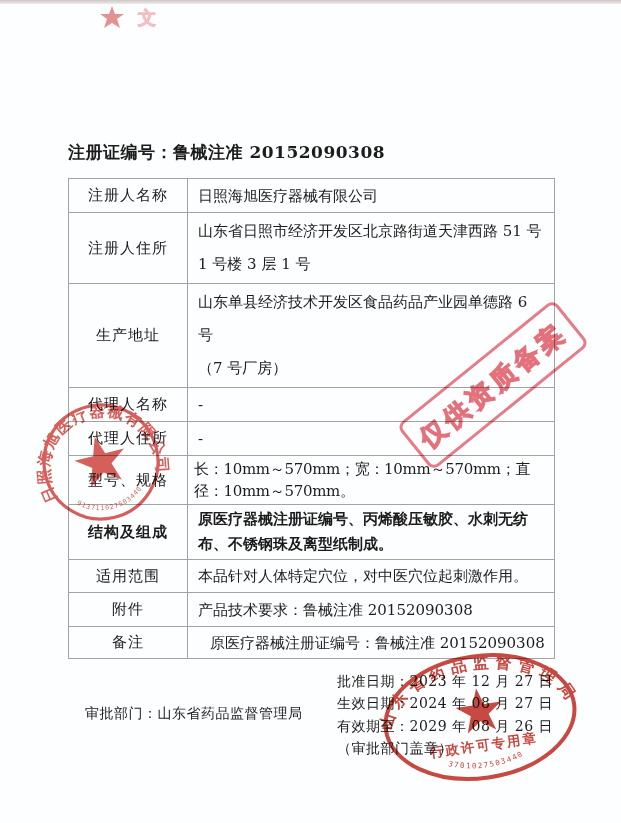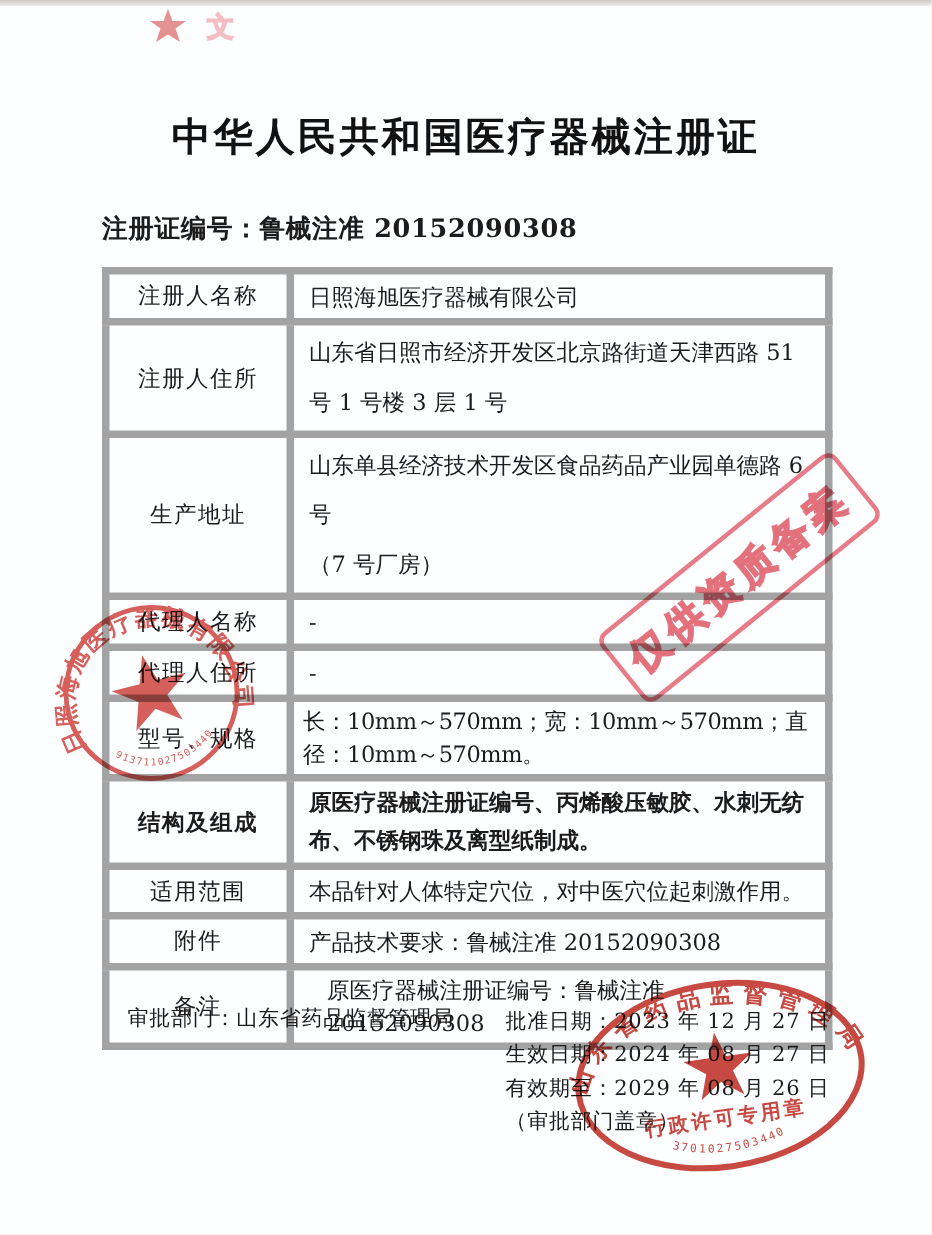--- a/index.html
+++ b/index.html
@@ -14,31 +14,31 @@
   .doc-title{
     position:absolute;top:74px;left:0;width:100%;
     text-align:center;font-size:26px;font-weight:bold;letter-spacing:2px;color:#121212;
   }
   .cert-line{position:absolute;left:68px;top:141px;font-size:17px;font-weight:bold;letter-spacing:.5px;}
   table.cert{
     position:absolute;left:68px;top:178px;width:487px;
     border-collapse:collapse;table-layout:fixed;
   }
   table.cert td{
-    border:5px solid #a3a3a3;font-size:15px;vertical-align:middle;
+    border:1px solid #a3a3a3;font-size:15px;vertical-align:middle;
     overflow:hidden;
   }
   td.lbl{width:114px;text-align:center;padding:0 2px;letter-spacing:1px;}
   td.val{padding:2px 8px 2px 10px;line-height:22px;}
   tr.h34{height:34px;} tr.h33{height:33px;} tr.h32{height:32px;}
   tr.h68{height:68px;} tr.h50{height:50px;font-weight:bold;}
   .ln-wide{line-height:33px !important;}
   .ln-mid{line-height:25px !important;}
   .indent{padding-left:22px !important;}
-  .footer-dept{position:absolute;left:85px;top:670px;font-size:14px;letter-spacing:.5px;}
+  .footer-dept{position:absolute;left:85px;top:705px;font-size:14px;letter-spacing:.5px;}
   .footer-dates{position:absolute;left:337px;top:670px;font-size:14px;letter-spacing:.5px;}
   .footer-dates div{height:22.4px;line-height:22.4px;}
   
   .stamp{position:absolute;mix-blend-mode:multiply;pointer-events:none;}
   .company-seal{left:31px;top:392px;width:140px;height:140px;
     transform:rotate(-14deg);opacity:.88;}
   .authority-seal{left:378px;top:646px;width:205px;height:142px;
     transform:rotate(-8deg);opacity:.92;}
   .filing-stamp{
     left:392px;top:356px;width:196px;height:52px;
@@ -60,21 +60,20 @@
 <body>
 
 <div class="page">
   <div class="scan-edge"></div>
 
   <svg class="stamp top-mark" viewBox="0 0 70 32">
     <polygon points="14,4 17,12 26,12 19,17 22,26 14,21 6,26 9,17 2,12 11,12" fill="rgba(210,60,60,.8)"></polygon>
     <text x="40" y="22" font-size="18" fill="none" stroke="rgba(224,84,98,.55)" stroke-width="1" font-family="DejaVu Sans, sans-serif" font-weight="bold">文</text>
   </svg>
 
-  <div class="doc-title">中华人民共和国医疗器械注册证</div>
   <div class="cert-line">注册证编号：鲁械注准 20152090308</div>
 
   <table class="cert">
     <tbody>
       <tr class="h34">
         <td class="lbl">注册人名称</td>
         <td class="val">日照海旭医疗器械有限公司</td>
       </tr>
       <tr class="h68">
         <td class="lbl">注册人住所</td>

